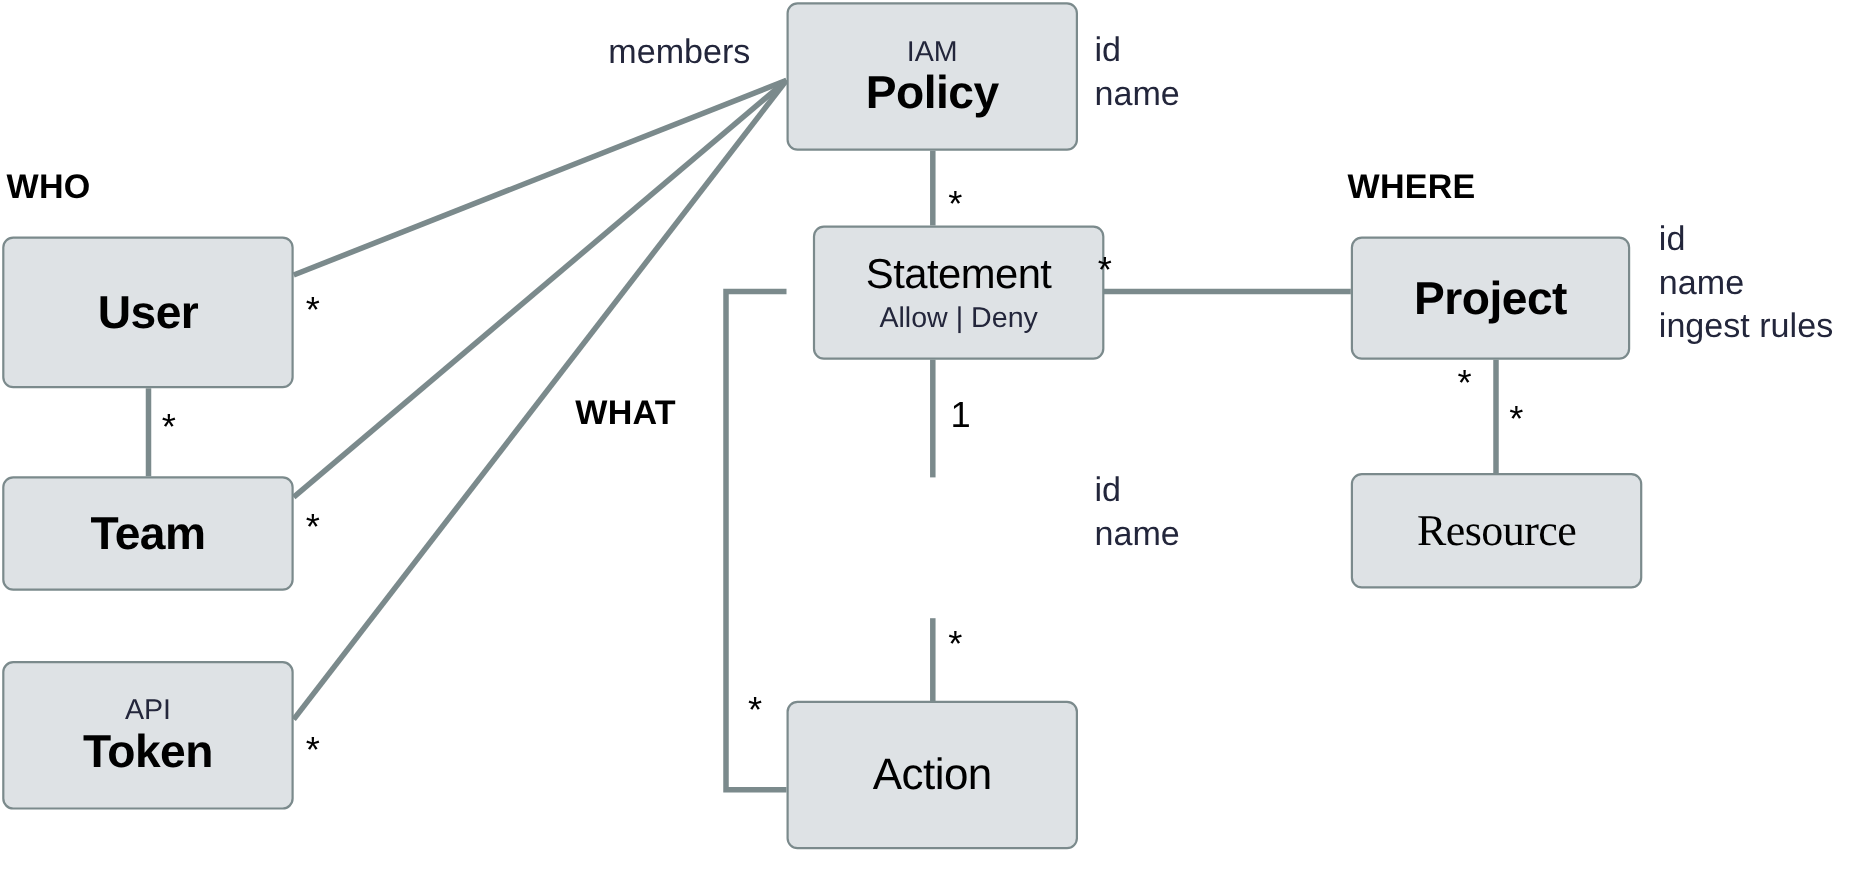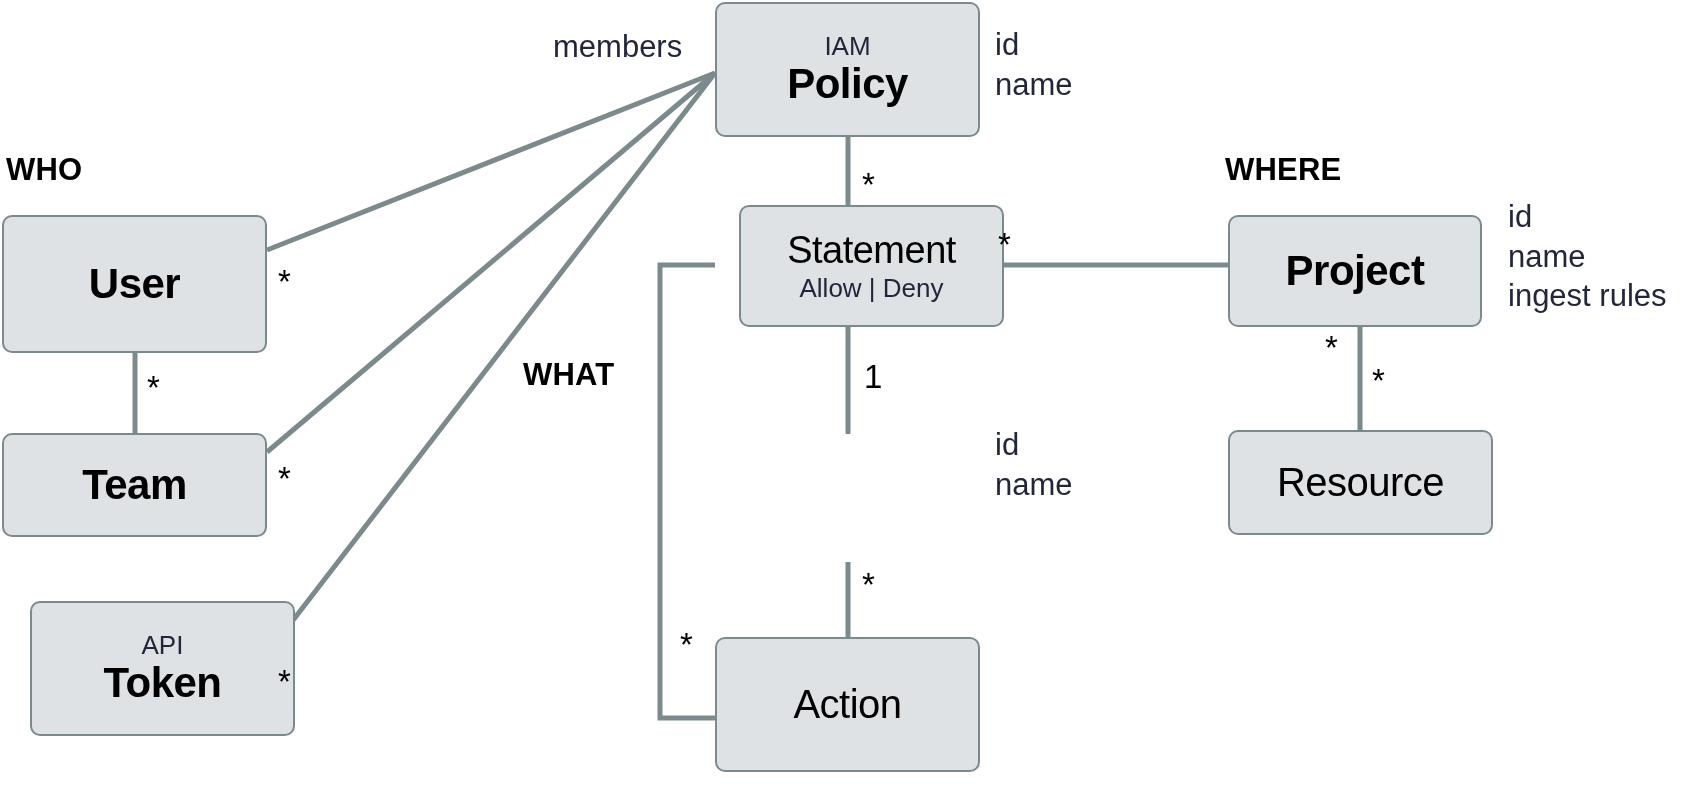--- a/index.html
+++ b/index.html
@@ -133,21 +133,21 @@
   </div>
 
   <div class="ent-box" style="left:2px; top:215px; width:265px; height:138px;">
     <div class="ent-title">User</div>
   </div>
 
   <div class="ent-box" style="left:2px; top:433px; width:265px; height:104px;text-align:right;">
     <div class="ent-title">Team</div>
   </div>
 
-  <div class="ent-box" style="left:2px; top:601px; width:265px; height:135px;margin-left:28px;">
+  <div class="ent-box" style="left:2px; top:601px; width:265px; height:135px;">
     <div class="ent-sub">API</div>
     <div class="ent-title">Token</div>
   </div>
 
   <div class="ent-box" style="left:715px; top:205px; width:265px; height:122px;margin-left:24px;">
     <div class="ent-title light">Statement</div>
     <div class="ent-under">Allow | Deny</div>
   </div>
 
   <div class="attrs" style="left:995px; top:425px;">
@@ -161,21 +161,21 @@
 
   <div class="ent-box" style="left:1228px; top:215px; width:254px; height:112px;">
     <div class="ent-title">Project</div>
   </div>
   <div class="attrs" style="left:1508px; top:197px;">
     <div>id</div>
     <div>name</div>
     <div>ingest rules</div>
   </div>
 
-  <div class="ent-box" style="left:1228px; top:430px; width:265px; height:105px;">
+  <div class="ent-box" style="left:1228px; top:430px; width:265px; height:105px;font-family:Liberation Serif, serif;">
     <div class="ent-title med">Resource</div>
   </div>
 
   <div class="group-label" style="left:6px; top:152px;">WHO</div>
   <div class="group-label" style="left:523px; top:357px;">WHAT</div>
   <div class="group-label" style="left:1225px; top:152px;">WHERE</div>
 
   <div class="edge-label" style="left:553px; top:29px;">members</div>
 
   <div class="mult" style="left:278px; top:265px;">*</div>

